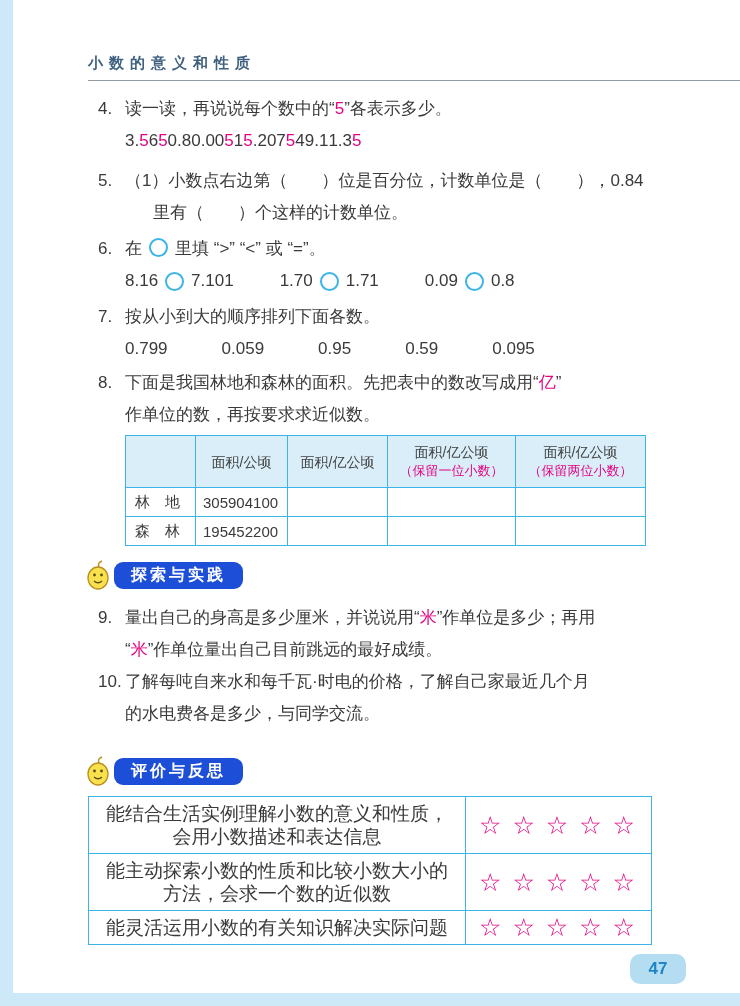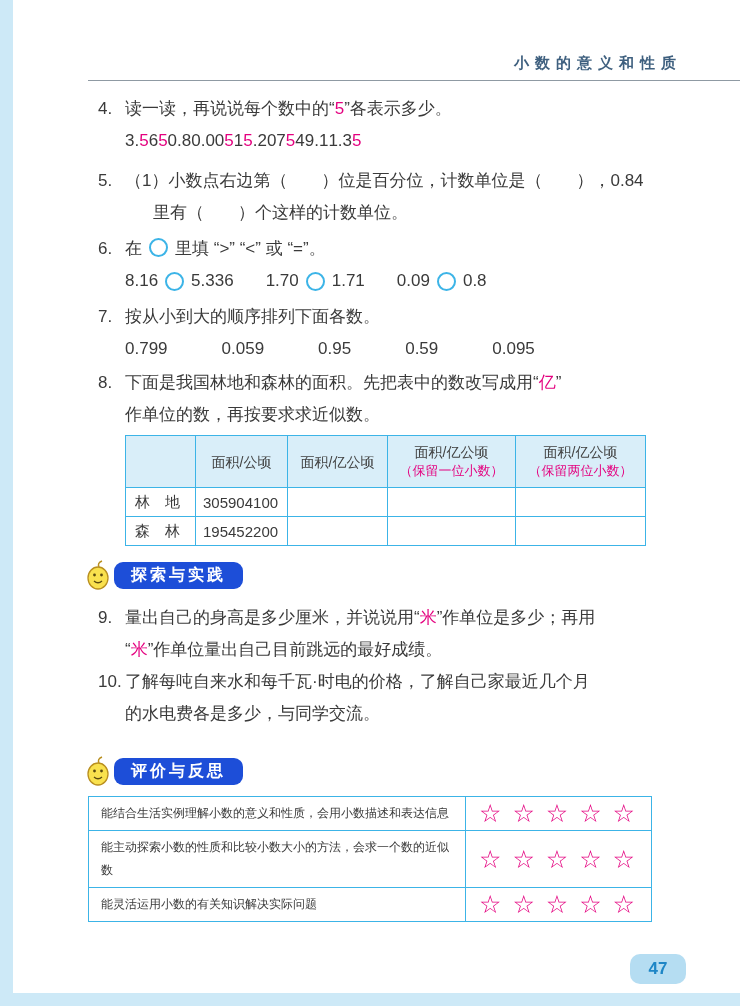--- a/index.html
+++ b/index.html
@@ -8,42 +8,42 @@
     width:740px; height:1006px;
     font-family:"Liberation Sans", sans-serif;
     color:#3a3a3a;
   }
   .page { position:relative; width:740px; height:1006px; background:#fff; overflow:hidden; }
   .left-strip { position:absolute; left:0; top:0; width:13px; height:1006px; background:#cde9f7; }
   .bottom-strip { position:absolute; left:0; bottom:0; width:740px; height:13px; background:#cde9f7; }
 
   .content { position:absolute; left:88px; top:0; width:652px; }
 
-  .header { padding-top:54px; text-align:right; padding-right:58px; }
+  .header { padding-top:54px; padding-right:58px; }
   .header-title {
     font-family:"Liberation Serif", serif;
     font-size:15px; letter-spacing:6px; color:#3f607f; font-weight:bold;
   }
   .header-rule { margin-top:7px; border-bottom:1px solid #8f9aa3; width:652px; }
 
   .q { display:flex; padding-left:10px; }
   .q-num { width:27px; flex-shrink:0; font-size:17px; line-height:32px; }
   .q-body { flex:1; }
   .line { font-size:17px; line-height:32px; white-space:nowrap; }
   .indent { padding-left:28px; }
   .hi { color:#e4007f; }
 
   .mt12 { margin-top:12px; } .mt8 { margin-top:8px; } .mt4 { margin-top:4px; }
   .mt2 { margin-top:2px; } .mt14 { margin-top:14px; } .mt10 { margin-top:10px; }
   .mt26 { margin-top:26px;font-family:Liberation Serif, serif; }
 
   .num-row { display:flex; }
   .spread { width:528px; justify-content:flex-start; }
   .gap54 { gap:54px; }
-  .gap36 { gap:32px; }
+  .gap36 { gap:46px; }
   .pair { display:inline-flex; align-items:center; }
   .cmp-circle {
     display:inline-block; width:19px; height:19px;
     border:2px solid #3cb4e7; border-radius:50%; background:#fff;
     margin:0 7px; vertical-align:-3px; flex-shrink:0;
   }
 
   table { border-collapse:collapse; }
   .area-table { margin-top:4px; width:520px; table-layout:fixed; }
   .area-table th, .area-table td { border:1px solid #3cb4e7; }
@@ -60,21 +60,21 @@
   .mascot { width:27px; height:30px; flex-shrink:0; margin-right:2px; }
   .badge {
     background:#1d4ed8; color:#ffffff; font-weight:bold; font-size:16px;
     letter-spacing:3px; padding:3px 17px 4px 17px; border-radius:9px;
     line-height:20px; align-self:center;
   }
 
   .eval-table { width:564px; }
   .eval-table td { border:1px solid #3cb4e7; }
   .eval-table .etext {
-    width:377px; font-size:12px; line-height:23px; padding:5px 12px; color:#3a3a3a;
+    width:377px; font-size:19px; line-height:23px; padding:5px 12px; color:#3a3a3a;text-align:center;
   }
   .eval-table .estars {
     text-align:center; color:#e4007f; font-size:25px; letter-spacing:11px;
     padding-left:8px;
   }
 
   .page-badge {
     position:absolute; right:54px; bottom:22px; width:56px; height:30px;
     background:#b5ddf2; color:#1e86c6; border-radius:10px;
     text-align:center; line-height:30px; font-size:17px; font-weight:bold;
@@ -117,21 +117,21 @@
     </div>
 
     <div class="q mt4">
       <span class="q-num">6.</span>
       <div class="q-body">
         <div class="line"><span>在</span><span class="cmp-circle"></span><span>里填 “&gt;” “&lt;” 或 “=”。</span></div>
         <div class="line num-row gap36">
           <span class="pair">
               <span>8.16</span>
               <span class="cmp-circle"></span>
-              <span>5.336</span>
+              <span>7.101</span>
             </span>
           <span class="pair">
               <span>1.70</span>
               <span class="cmp-circle"></span>
               <span>1.71</span>
             </span>
           <span class="pair">
               <span>0.09</span>
               <span class="cmp-circle"></span>
               <span>0.8</span>

